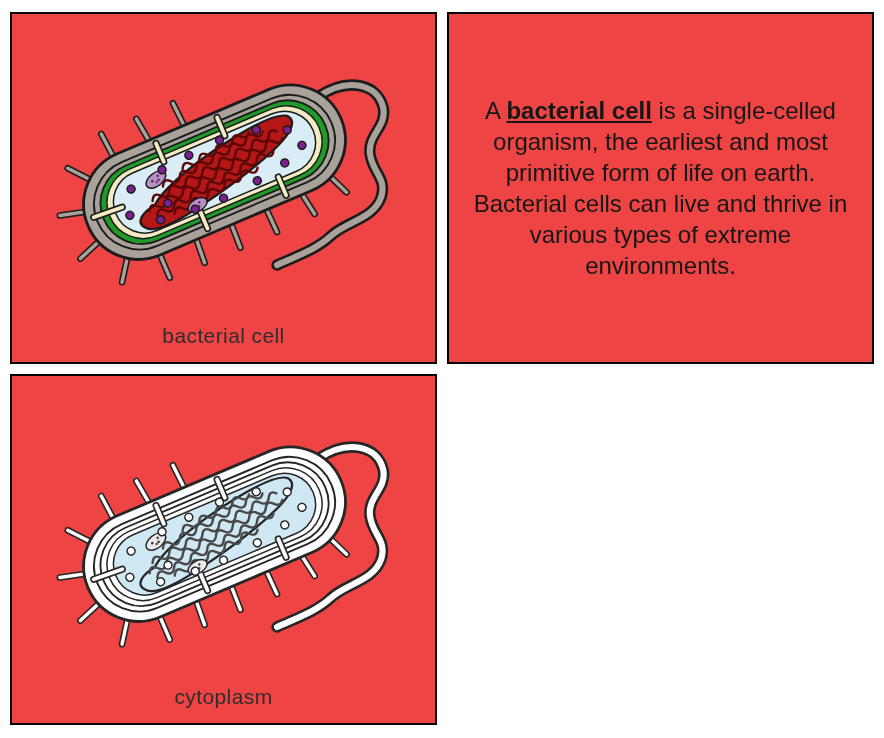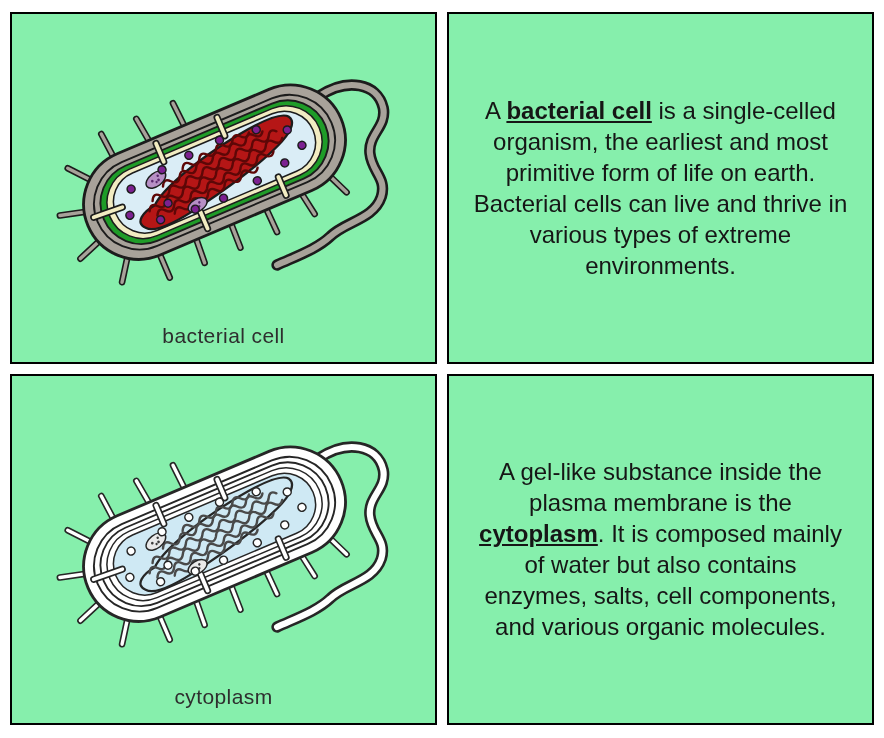--- a/index.html
+++ b/index.html
@@ -10,21 +10,21 @@
   }
   .sheet {
     position: absolute; left: 0; top: 0; width: 884px; height: 738px;
     box-sizing: border-box; padding: 12px 10px 13px 10px;
     display: grid;
     grid-template-columns: 1fr 1fr;
     grid-template-rows: 1fr 1fr;
     gap: 10px;
   }
   .card {
-    border: 2px solid #000; box-sizing: border-box; background: #86efac;
+    border: 2px solid #000; box-sizing: border-box; background: #ef4444;
     overflow: hidden;
   }
   .figure-card {
     display: flex; flex-direction: column; align-items: center;
     justify-content: space-between; padding: 12px 0 16px 0;
   }
   .cell-art { width: 398px; height: 294px; display: block; margin-top: 2px; }
   .figure-label {
     font-size: 21px; letter-spacing: 0.4px; color: #2e2e2e;
     text-align: center; line-height: 1;
@@ -147,19 +147,14 @@
     </p>
   </div>
 
   <div class="card figure-card">
     <svg class="cell-art" viewBox="0 0 420 310" style="--outline: #262626; --capsule: #ffffff; --wall: #ffffff; --membrane: #ffffff; --cyto: #cfe9f4; --nucleoid: #cfe9f4; --nucleoid-line: #4a4a4a; --ribosome: #ffffff; --plasmid: #e9e9e9; --plasmid-dot: #3c3c3c;">
       <use href="#cell-sym" xlink:href="#cell-sym"></use>
     </svg>
     <div class="figure-label">cytoplasm</div>
   </div>
 
-  <div class="card text-card">
-    <p class="description">
-      <span>A gel-like substance inside the plasma membrane is the </span><span class="term">cytoplasm</span><span>. It is composed mainly of water but also contains enzymes, salts, cell components, and various organic molecules.</span>
-    </p>
-  </div>
 
 </div>
 
 </body></html>

